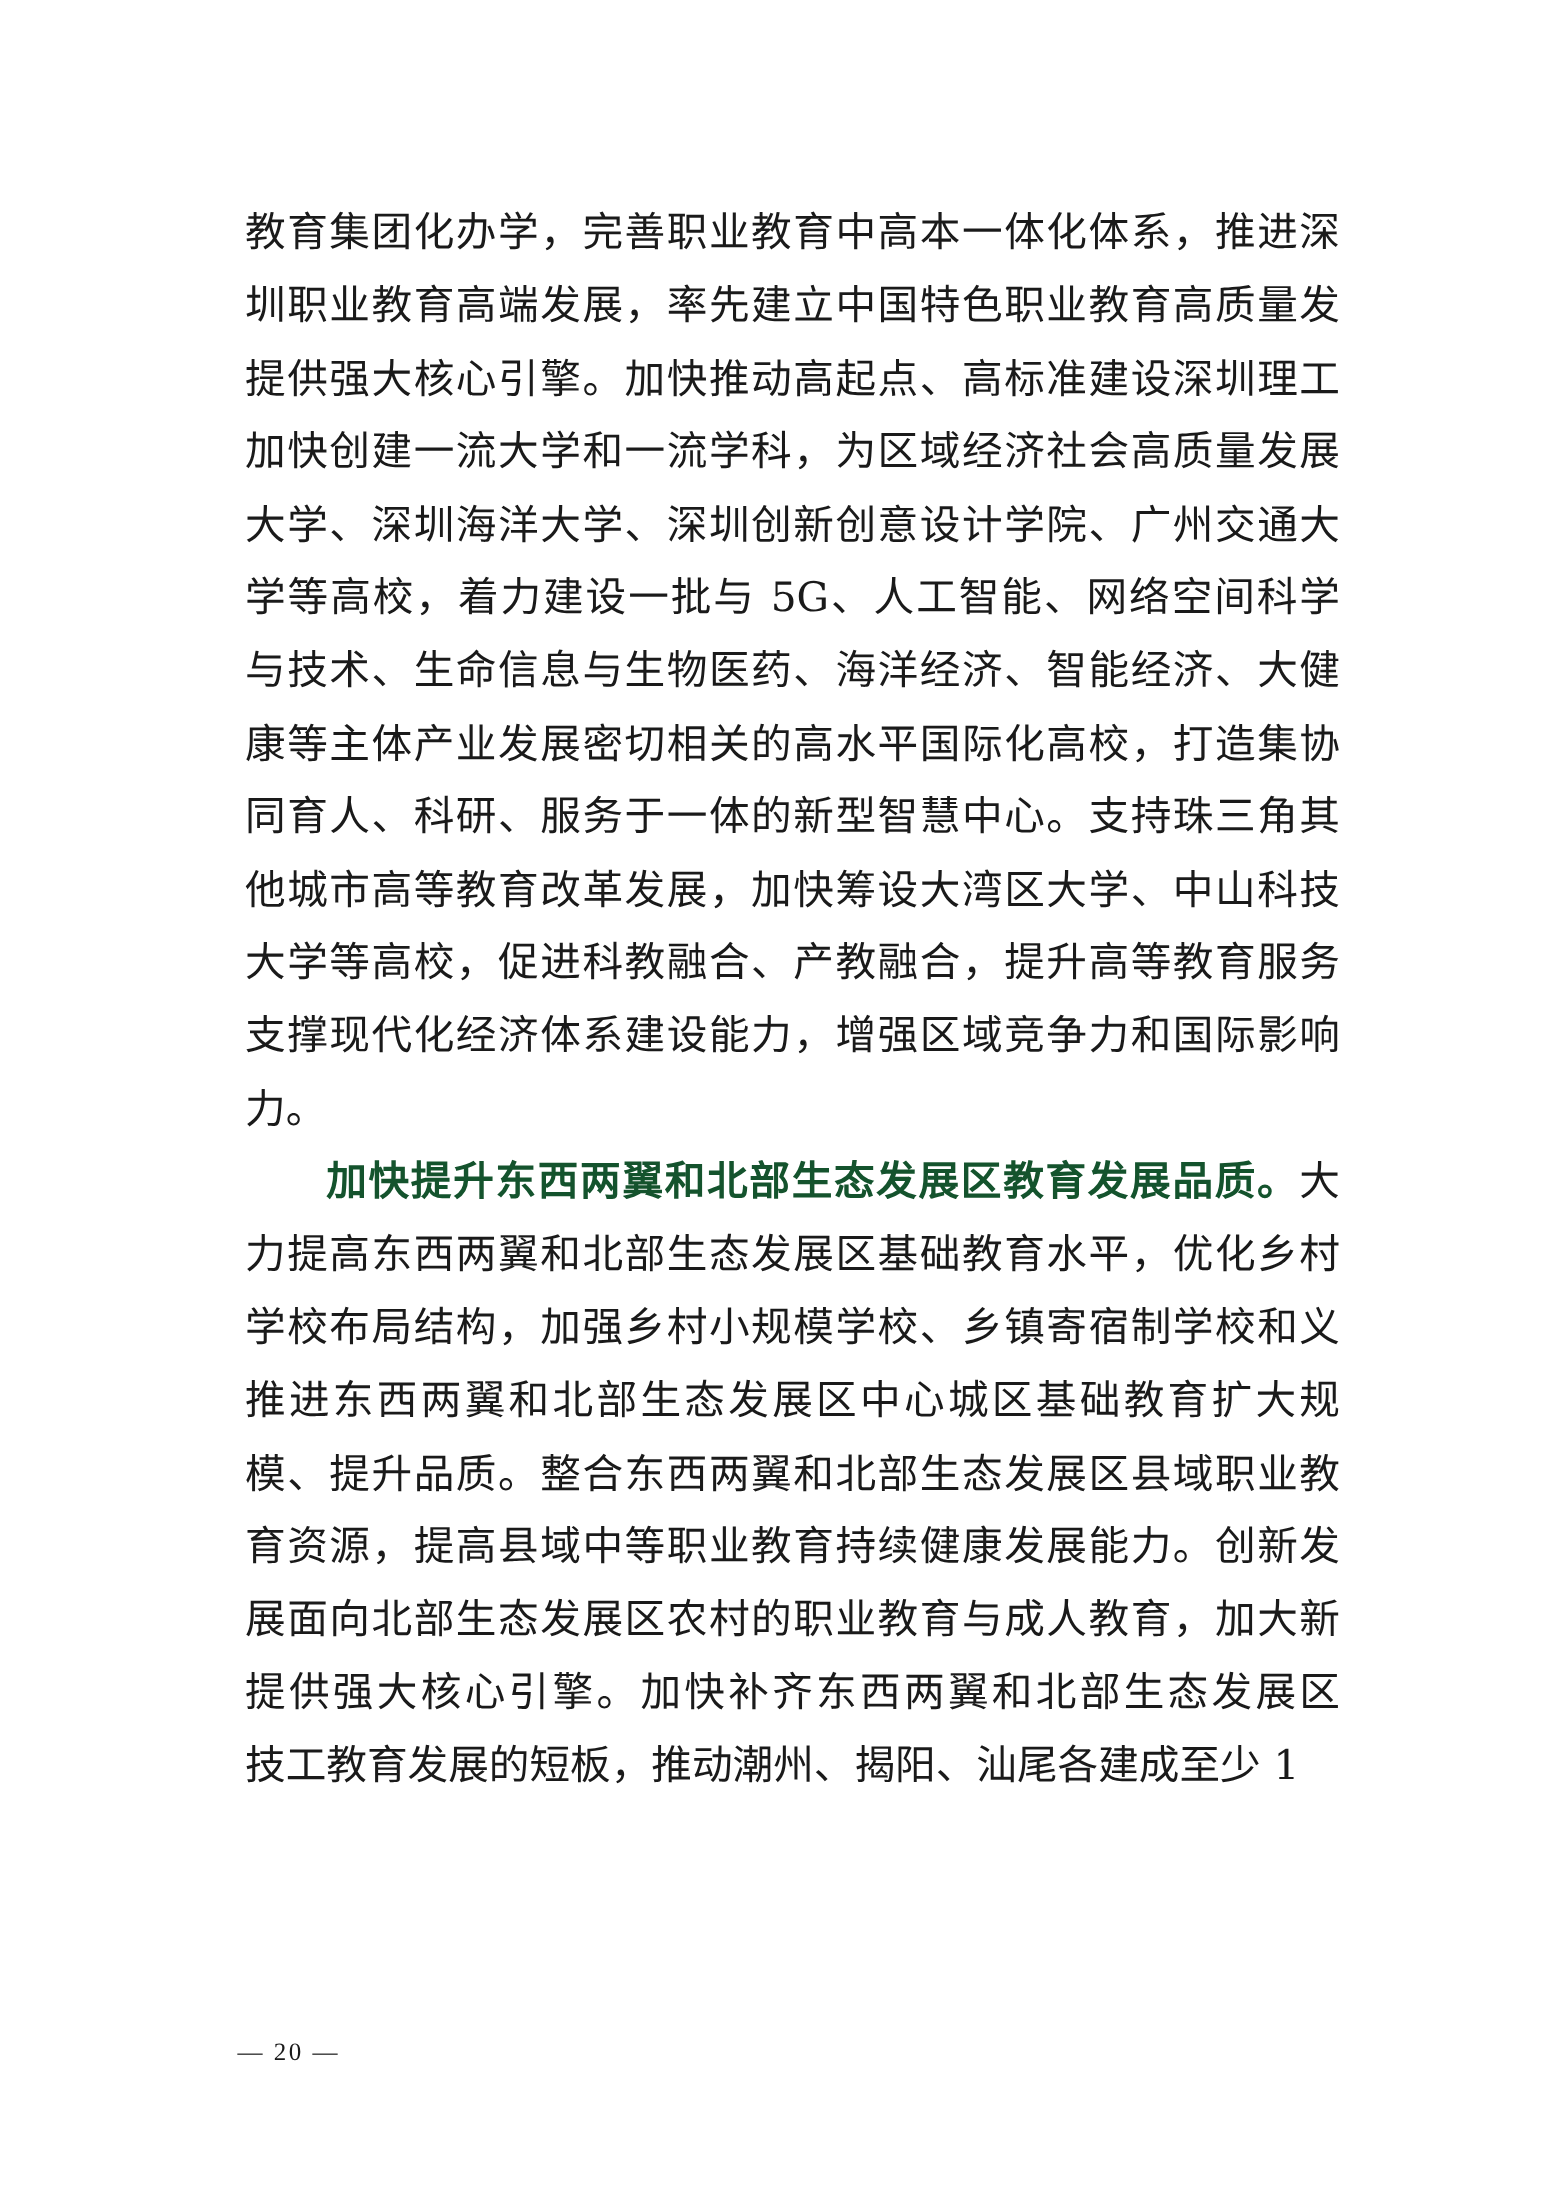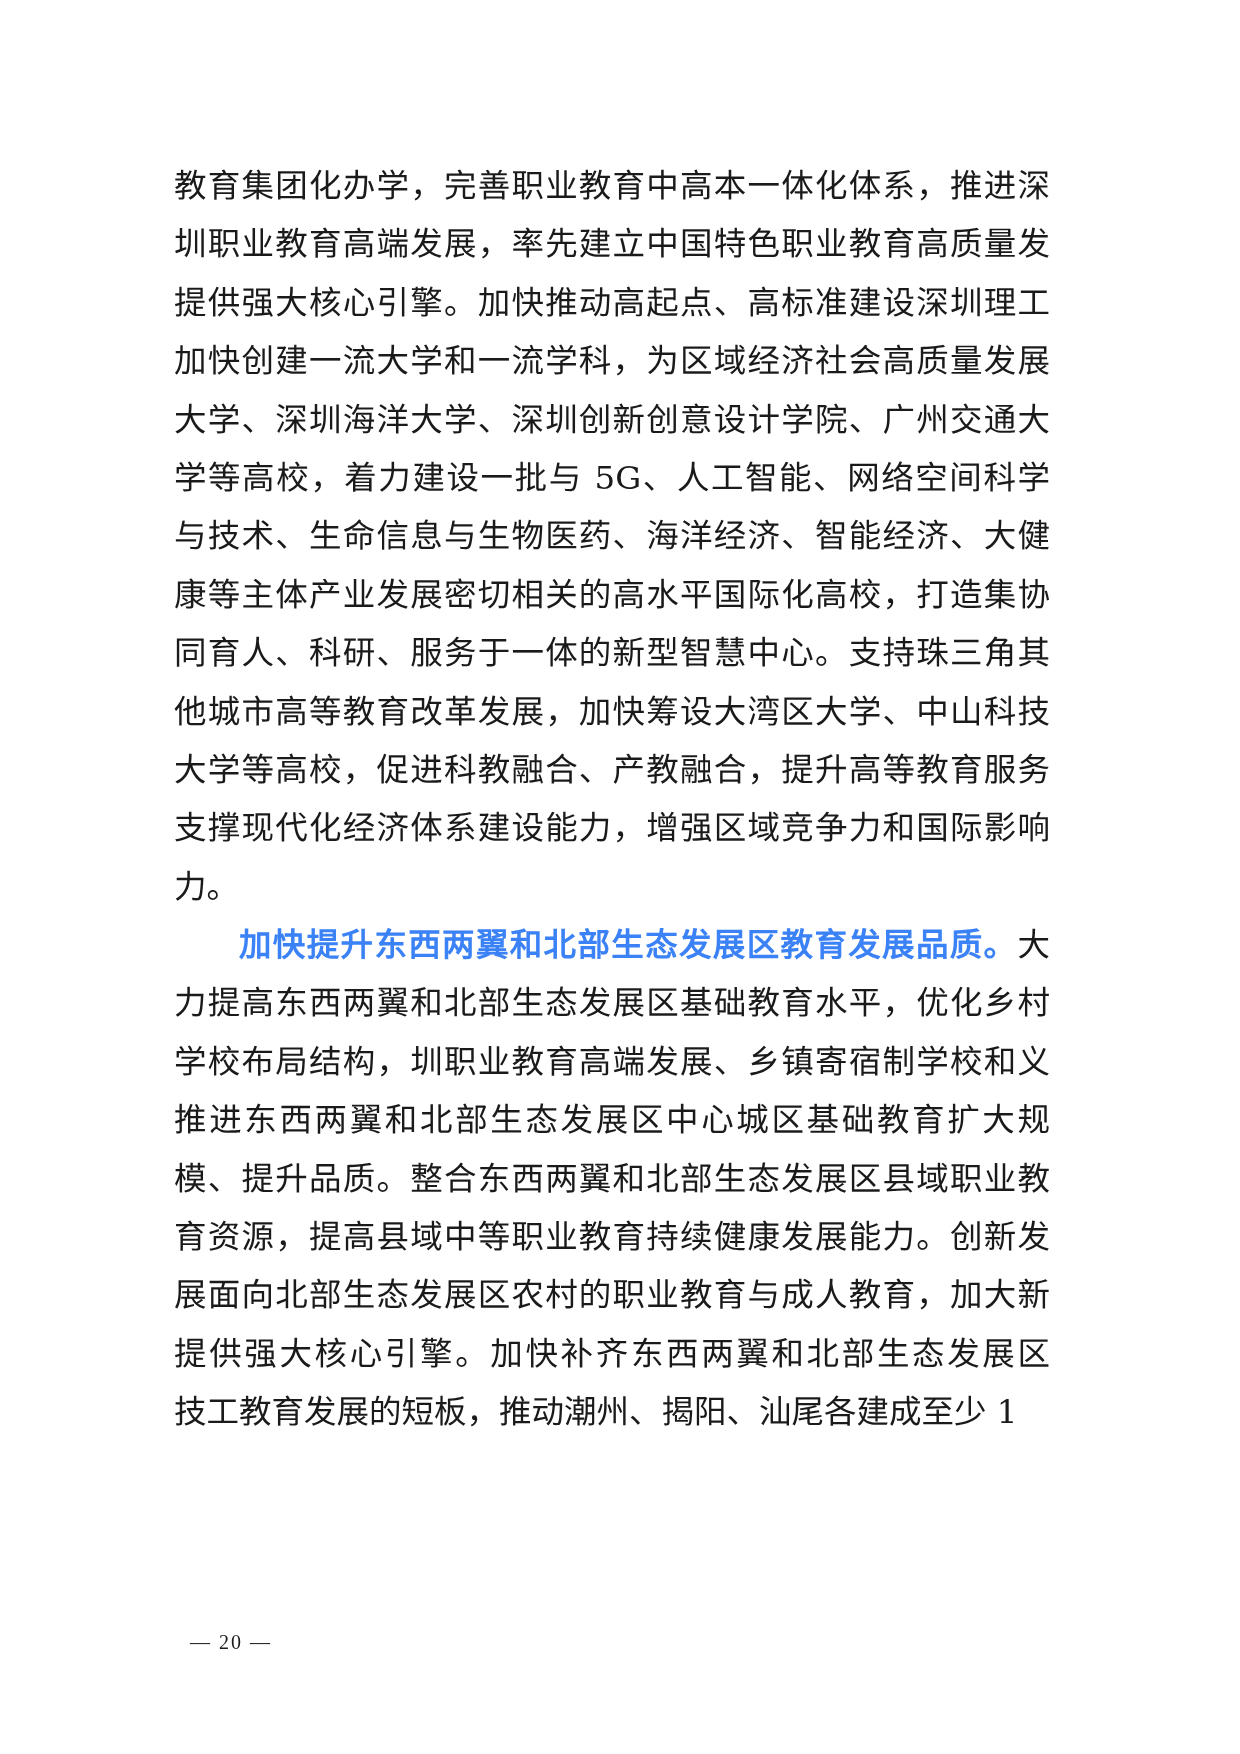--- a/index.html
+++ b/index.html
@@ -10,21 +10,21 @@
   .page {
     position: relative;
     width: 1240px;
     height: 1754px;
     background: #ffffff;
     overflow: hidden;
     font-family: "DejaVu Serif", "Liberation Serif", serif;
   }
   .content {
     position: absolute;
-    left: 174px;
+    left: 196px;
     top: 157px;
     width: 876px;
     color: #1a1a1a;
     font-size: 32.5px;
     font-weight: 400;
   }
   .line {
     height: 58.4px;
     line-height: 58.4px;
     text-align: justify;
@@ -33,21 +33,21 @@
     letter-spacing: 0;
   }
   .line.para-end {
     text-align-last: left;
   }
   .line.indent {
     padding-left: 65px;
   }
   .bold {
     font-weight: 700;
-    color: #3b82f6;
+    color: #14532d;
   }
   .footer {
     position: absolute;
     left: 190px;
     top: 1622px;
     height: 40px;
     line-height: 40px;
     font-size: 20px;
     color: #1a1a1a;
     letter-spacing: 2px;
@@ -67,21 +67,21 @@
       <div class="line"><span>学等高校，着力建设一批与 5G、人工智能、网络空间科学</span></div>
       <div class="line"><span>与技术、生命信息与生物医药、海洋经济、智能经济、大健</span></div>
       <div class="line"><span>康等主体产业发展密切相关的高水平国际化高校，打造集协</span></div>
       <div class="line"><span>同育人、科研、服务于一体的新型智慧中心。支持珠三角其</span></div>
       <div class="line"><span>他城市高等教育改革发展，加快筹设大湾区大学、中山科技</span></div>
       <div class="line"><span>大学等高校，促进科教融合、产教融合，提升高等教育服务</span></div>
       <div class="line"><span>支撑现代化经济体系建设能力，增强区域竞争力和国际影响</span></div>
       <div class="line para-end"><span>力。</span></div>
       <div class="line indent"><span class="bold">加快提升东西两翼和北部生态发展区教育发展品质。</span><span>大</span></div>
       <div class="line"><span>力提高东西两翼和北部生态发展区基础教育水平，优化乡村</span></div>
-      <div class="line"><span>学校布局结构，圳职业教育高端发展、乡镇寄宿制学校和义</span></div>
+      <div class="line"><span>学校布局结构，加强乡村小规模学校、乡镇寄宿制学校和义</span></div>
       <div class="line"><span>推进东西两翼和北部生态发展区中心城区基础教育扩大规</span></div>
       <div class="line"><span>模、提升品质。整合东西两翼和北部生态发展区县域职业教</span></div>
       <div class="line"><span>育资源，提高县域中等职业教育持续健康发展能力。创新发</span></div>
       <div class="line"><span>展面向北部生态发展区农村的职业教育与成人教育，加大新</span></div>
       <div class="line"><span>提供强大核心引擎。加快补齐东西两翼和北部生态发展区</span></div>
       <div class="line para-end"><span>技工教育发展的短板，推动潮州、揭阳、汕尾各建成至少 1</span></div>
     </div>
   <div class="footer">
     <span>— 20 —</span>
   </div>

